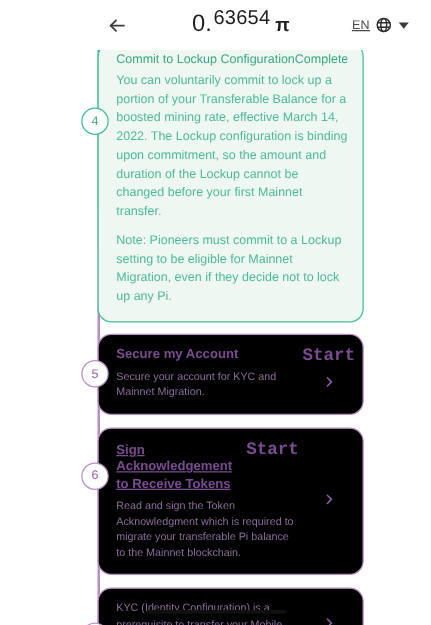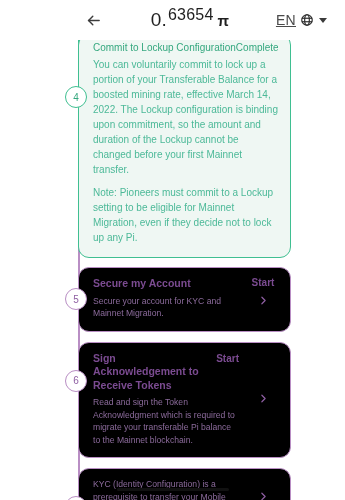--- a/index.html
+++ b/index.html
@@ -63,21 +63,21 @@
     margin-left: 4px;
   }
   .lang {
     display: flex;
     align-items: center;
     gap: 4px;
     margin-right: 4px;
     cursor: pointer;
   }
   .lang-code {
-    font-size: 14px;
+    font-size: 10px;
     color: #4a4a4a;
     letter-spacing: .3px;
     text-decoration: underline;
   }
   .globe-icon { color: #2b2b2b; display: flex; }
   .caret {
     width: 0; height: 0;
     border-left: 4.5px solid transparent;
     border-right: 4.5px solid transparent;
     border-top: 5px solid #3a3a3a;
@@ -175,40 +175,41 @@
     flex: 0 0 40px;
     display: flex;
     flex-direction: column;
     align-items: center;
     justify-content: center;
     gap: 6px;
     margin-right: -4px;
   }
   .action.top { justify-content: flex-start; padding-top: 0px; }
   .start-label {
-    font-size: 10px;
+    font-size: 14px;
     font-weight: 700;
     color: #7b4b91;
     white-space: nowrap;
+    font-family: Liberation Mono, monospace;
   }
   .chev {
     color: #8e5ea2;
     display: flex;
     align-items: center;
     justify-content: center;
   }
 
   
   .title-row {
     display: flex;
     align-items: baseline;
     justify-content: space-between;
     gap: 6px;
   }
-  .title-row .card-title { margin-bottom: 4px; }
+  .title-row .card-title { margin-bottom: 4px; text-decoration: underline; }
 
   
   .green-head {
     display: flex;
     align-items: center;
     justify-content: space-between;
     font-size: 10px;
     color: #35a87f;
     white-space: nowrap;
     overflow: hidden;

